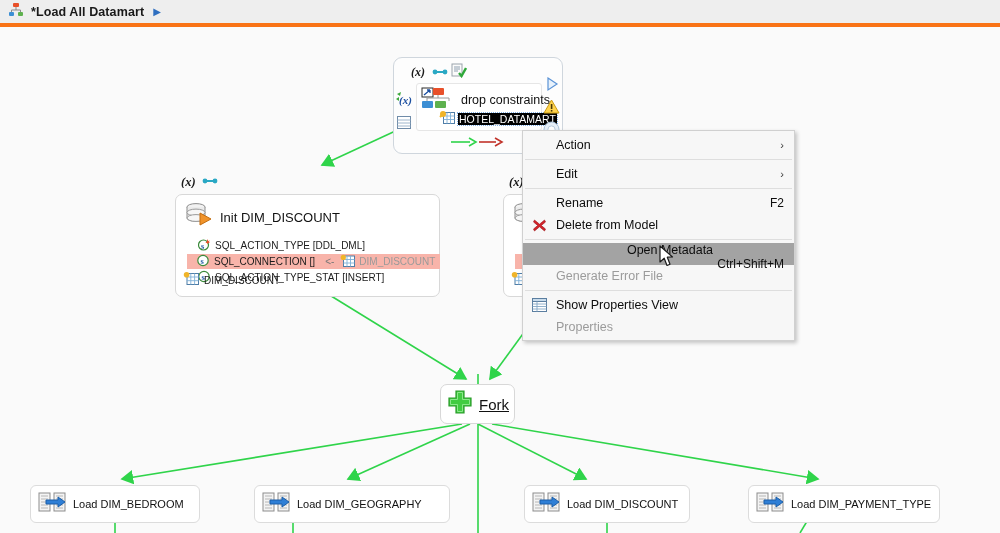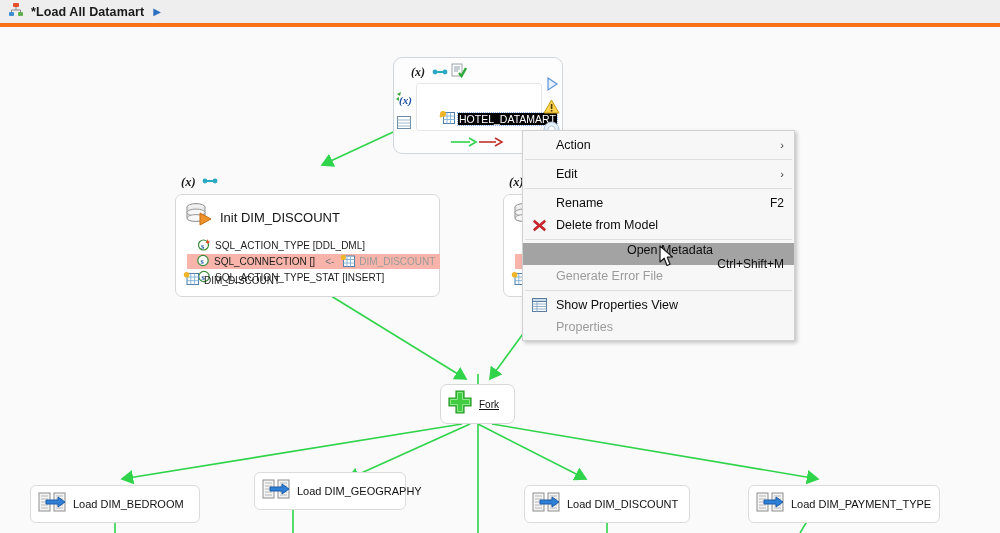--- a/index.html
+++ b/index.html
@@ -116,21 +116,21 @@
   .initnode .prop .arrowtxt { font-size: 10px; color: #777; margin: 0 6px 0 10px; }
   .initnode .prop .dim { font-size: 10px; color: #9a9a9a; margin-left: 4px; }
   .initnode .tablerow {
     position: absolute; left: 7px; bottom: 7px;
     display: flex; align-items: center;
   }
   .initnode .tablerow .pt { font-size: 10px; color: #1b1b1b; margin-left: 5px; }
 
   
   #fork { left: 440px; top: 357px; width: 75px; height: 40px; display: flex; align-items: center; padding-left: 6px; }
-  #fork .lbl { font-size: 10px; color: #111; margin-left: 6px; text-decoration: underline; }
+  #fork .lbl { font-size: 15px; color: #111; margin-left: 6px; text-decoration: underline; }
 
   
   #ctxmenu {
     position: absolute; left: 522px; top: 103px;
     width: 273px; height: 211px;
     background: #f7f7f7;
     border: 1px solid #d0d0d0;
     box-shadow: 2px 2px 4px rgba(0,0,0,0.22);
     z-index: 50;
     padding: 3px 0;
@@ -234,20 +234,33 @@
         </span>
         <span>
           <svg width="14" height="13" viewBox="0 0 14 13">
             <rect x="0.5" y="0.5" width="13" height="12" fill="#ffffff" stroke="#6f8ba8"></rect>
             <path d="M0.5 4 H13.5 M0.5 7 H13.5 M0.5 10 H13.5" stroke="#9fb6cc"></path>
           </svg>
         </span>
       </div>
 
       <div class="inner">
+        <div class="row1">
+          <span>
+            <svg width="34" height="22" viewBox="0 0 34 22">
+              <rect x="1" y="1" width="11" height="9" fill="#ffffff" stroke="#2b2b2b"></rect>
+              <path d="M3 8 L9 3 M9 3 H6 M9 3 V6" stroke="#1c4fa0" stroke-width="1.3" fill="none"></path>
+              <rect x="12" y="1" width="11" height="7" rx="1" fill="#e8502a"></rect>
+              <path d="M17 8 V11 M6 11 H28 M6 11 V14 M28 11 V14" stroke="#9a9a9a" stroke-width="1"></path>
+              <rect x="1" y="14" width="11" height="7" rx="1" fill="#3d8fd4"></rect>
+              <rect x="14" y="14" width="11" height="7" rx="1" fill="#5eb14e"></rect>
+            </svg>
+          </span>
+          <span class="txt">drop constraints</span>
+        </div>
         <div class="row2">
           <span>
             <svg width="16" height="14" viewBox="0 0 16 14">
               <rect x="4.5" y="2.5" width="11" height="11" fill="#ffffff" stroke="#4f7ea8"></rect>
               <path d="M4.5 6 H15.5 M4.5 9.5 H15.5 M8 2.5 V13.5 M11.5 2.5 V13.5" stroke="#7fb0d8" stroke-width="0.9"></path>
               <circle cx="4" cy="4" r="3" fill="#f0b429"></circle>
                 <path d="M4 4 L1 7" stroke="#f0b429" stroke-width="2"></path>
             </svg>
           </span>
           <span class="sel">HOTEL_DATAMART</span>
@@ -412,21 +425,21 @@
           <rect x="1" y="3" width="11" height="18" fill="#f4f4f4" stroke="#8d8d8d"></rect>
           <path d="M3 6h7M3 9h7M3 12h7M3 15h7M3 18h7" stroke="#b6b6b6" stroke-width="1"></path>
           <rect x="16" y="3" width="11" height="18" fill="#f4f4f4" stroke="#8d8d8d"></rect>
           <path d="M18 6h7M18 9h7M18 12h7M18 15h7M18 18h7" stroke="#b6b6b6" stroke-width="1"></path>
           <path d="M8 10 H20 V7 L27 12 L20 17 V14 H8 Z" fill="#2f7fd6" stroke="#1c5fa8"></path>
         </svg>
       </span>
       <span class="lbl">Load DIM_BEDROOM</span>
     </div>
 
-    <div class="node leafnode" style="left:254px; top:445px; width:152px;">
+    <div class="node leafnode" style="left:254px; top:458px; width:196px;">
       <span>
         <svg width="30" height="24" viewBox="0 0 30 24">
           <rect x="1" y="3" width="11" height="18" fill="#f4f4f4" stroke="#8d8d8d"></rect>
           <path d="M3 6h7M3 9h7M3 12h7M3 15h7M3 18h7" stroke="#b6b6b6" stroke-width="1"></path>
           <rect x="16" y="3" width="11" height="18" fill="#f4f4f4" stroke="#8d8d8d"></rect>
           <path d="M18 6h7M18 9h7M18 12h7M18 15h7M18 18h7" stroke="#b6b6b6" stroke-width="1"></path>
           <path d="M8 10 H20 V7 L27 12 L20 17 V14 H8 Z" fill="#2f7fd6" stroke="#1c5fa8"></path>
         </svg>
       </span>
       <span class="lbl">Load DIM_GEOGRAPHY</span>

